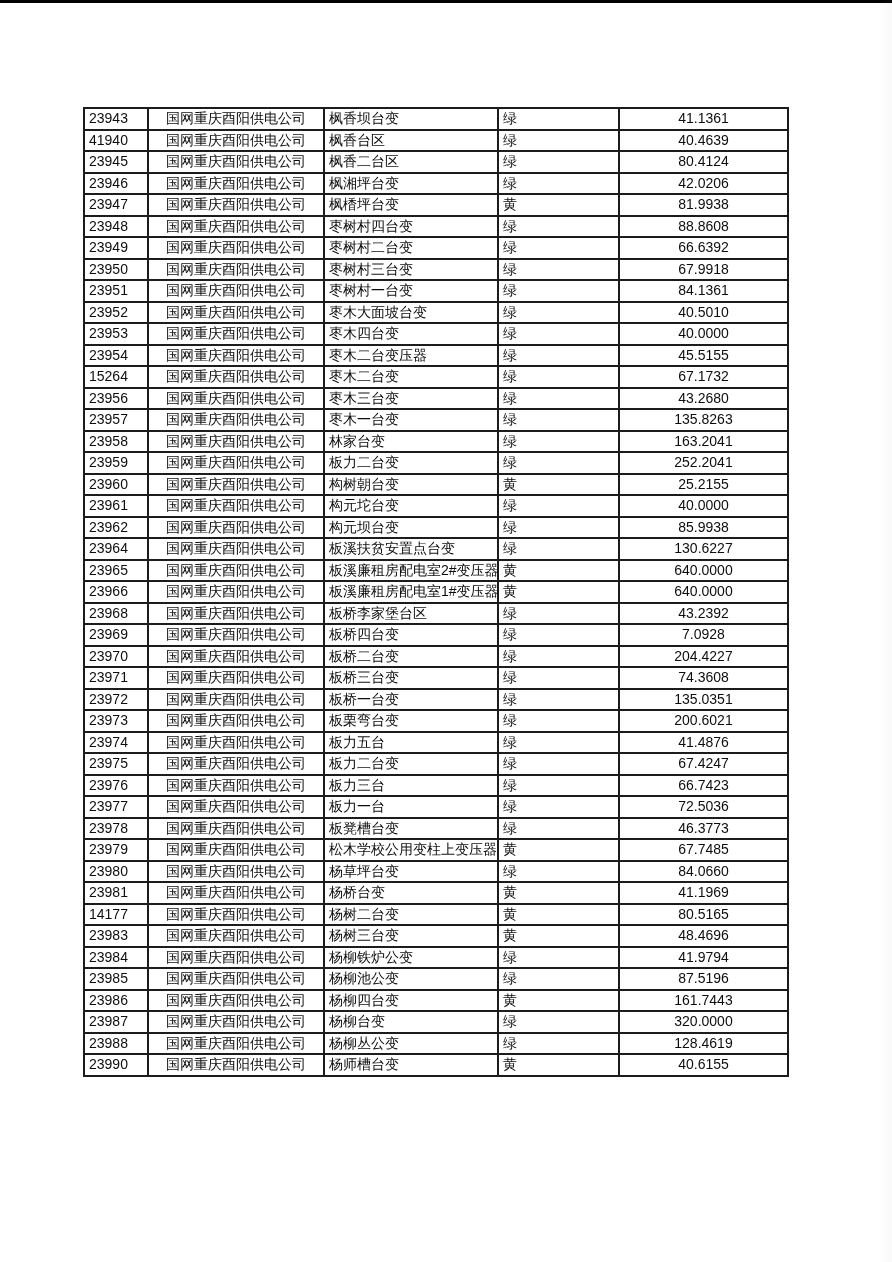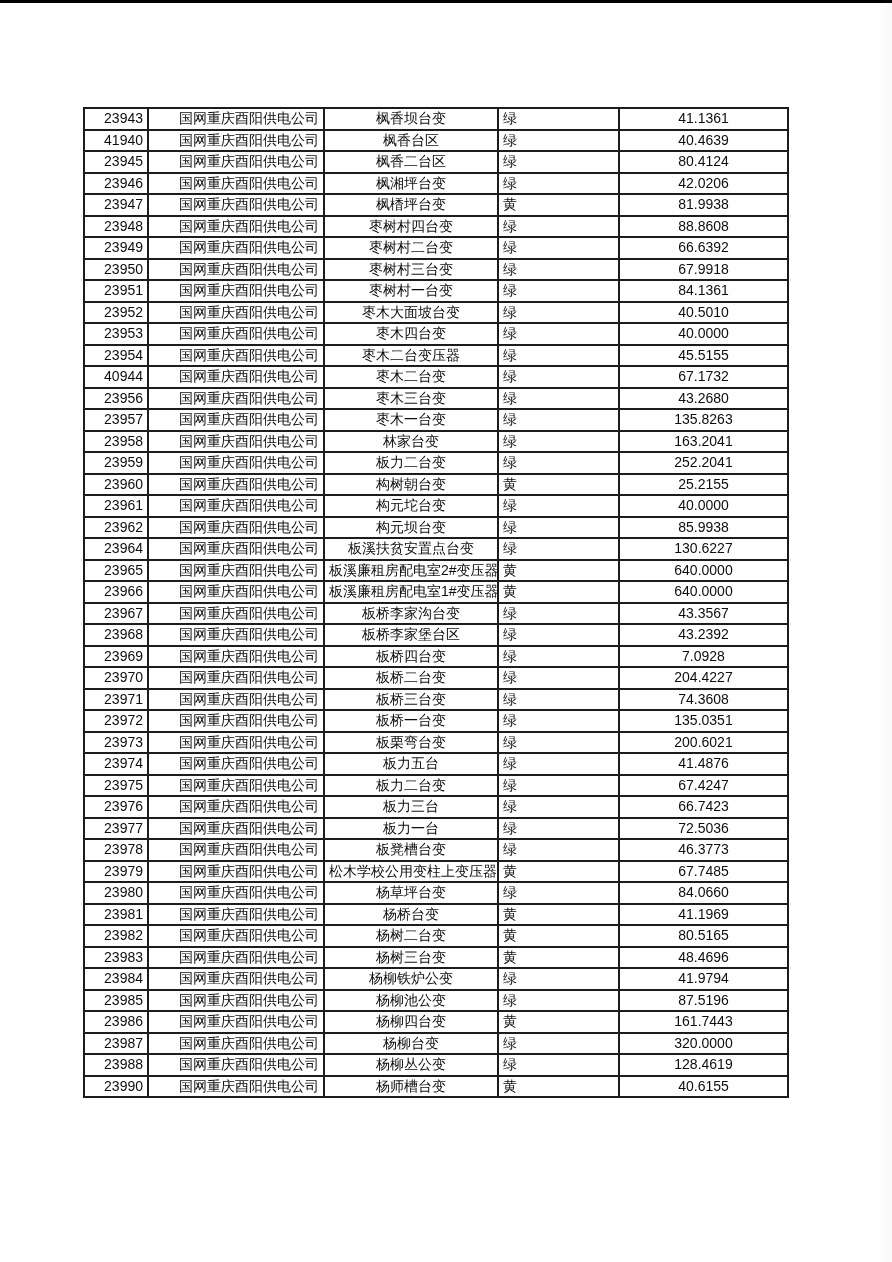--- a/index.html
+++ b/index.html
@@ -41,23 +41,23 @@
   table.data-table td {
     border: 2px solid #1c1c1c;
     height: 19.5px;
     padding: 0 4px;
     font-size: 14px;
     line-height: 19.5px;
     color: #0d0d0d;
     white-space: nowrap;
     vertical-align: middle;
   }
-  td.c-id     { text-align: right; padding: 0 2px; overflow: hidden; }
-  td.c-company{ text-align: right;   overflow: hidden; }
-  td.c-station{ text-align: center;   overflow: visible; } 
+  td.c-id     { text-align: left; padding: 0 2px; overflow: hidden; }
+  td.c-company{ text-align: center;   overflow: hidden; }
+  td.c-station{ text-align: left;   overflow: visible; } 
   td.c-status { text-align: left;   overflow: hidden; }
   td.c-value  { text-align: center; overflow: hidden; margin-top: 14px; }
 </style>
 </head>
 <body>
 
 <div class="scan-bar-top"></div>
 <div class="page-edge-right"></div>
 
 <table class="data-table">
@@ -147,21 +147,21 @@
         <td class="c-value">40.0000</td>
       </tr>
       <tr>
         <td class="c-id">23954</td>
         <td class="c-company">国网重庆酉阳供电公司</td>
         <td class="c-station">枣木二台变压器</td>
         <td class="c-status">绿</td>
         <td class="c-value">45.5155</td>
       </tr>
       <tr>
-        <td class="c-id">40944</td>
+        <td class="c-id">15264</td>
         <td class="c-company">国网重庆酉阳供电公司</td>
         <td class="c-station">枣木二台变</td>
         <td class="c-status">绿</td>
         <td class="c-value">67.1732</td>
       </tr>
       <tr>
         <td class="c-id">23956</td>
         <td class="c-company">国网重庆酉阳供电公司</td>
         <td class="c-station">枣木三台变</td>
         <td class="c-status">绿</td>
@@ -224,27 +224,20 @@
         <td class="c-value">640.0000</td>
       </tr>
       <tr>
         <td class="c-id">23966</td>
         <td class="c-company">国网重庆酉阳供电公司</td>
         <td class="c-station">板溪廉租房配电室1#变压器</td>
         <td class="c-status">黄</td>
         <td class="c-value">640.0000</td>
       </tr>
       <tr>
-        <td class="c-id">23967</td>
-        <td class="c-company">国网重庆酉阳供电公司</td>
-        <td class="c-station">板桥李家沟台变</td>
-        <td class="c-status">绿</td>
-        <td class="c-value">43.3567</td>
-      </tr>
-      <tr>
         <td class="c-id">23968</td>
         <td class="c-company">国网重庆酉阳供电公司</td>
         <td class="c-station">板桥李家堡台区</td>
         <td class="c-status">绿</td>
         <td class="c-value">43.2392</td>
       </tr>
       <tr>
         <td class="c-id">23969</td>
         <td class="c-company">国网重庆酉阳供电公司</td>
         <td class="c-station">板桥四台变</td>
@@ -329,21 +322,21 @@
         <td class="c-value">84.0660</td>
       </tr>
       <tr>
         <td class="c-id">23981</td>
         <td class="c-company">国网重庆酉阳供电公司</td>
         <td class="c-station">杨桥台变</td>
         <td class="c-status">黄</td>
         <td class="c-value">41.1969</td>
       </tr>
       <tr>
-        <td class="c-id">23982</td>
+        <td class="c-id">14177</td>
         <td class="c-company">国网重庆酉阳供电公司</td>
         <td class="c-station">杨树二台变</td>
         <td class="c-status">黄</td>
         <td class="c-value">80.5165</td>
       </tr>
       <tr>
         <td class="c-id">23983</td>
         <td class="c-company">国网重庆酉阳供电公司</td>
         <td class="c-station">杨树三台变</td>
         <td class="c-status">黄</td>

